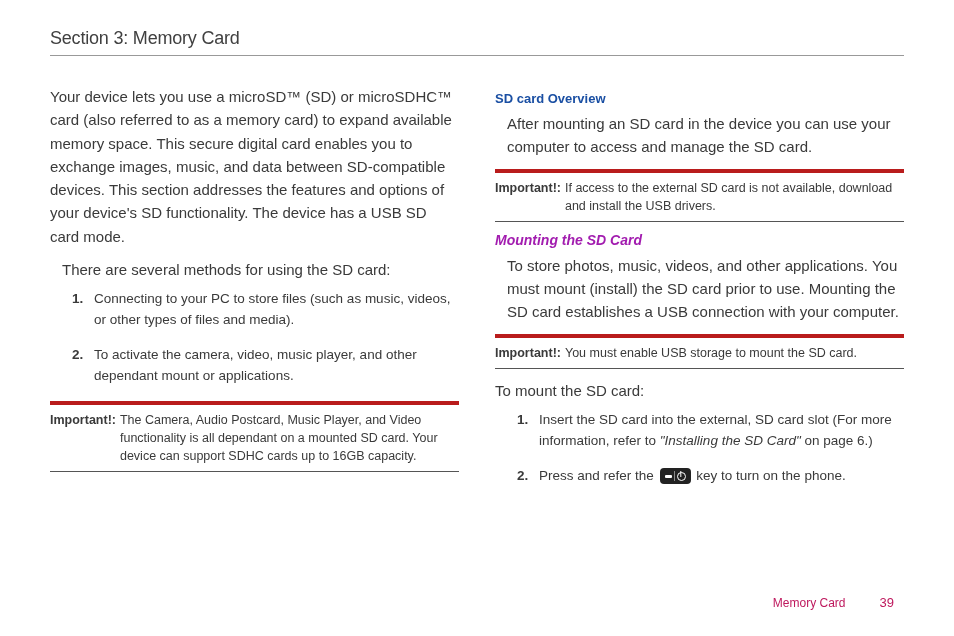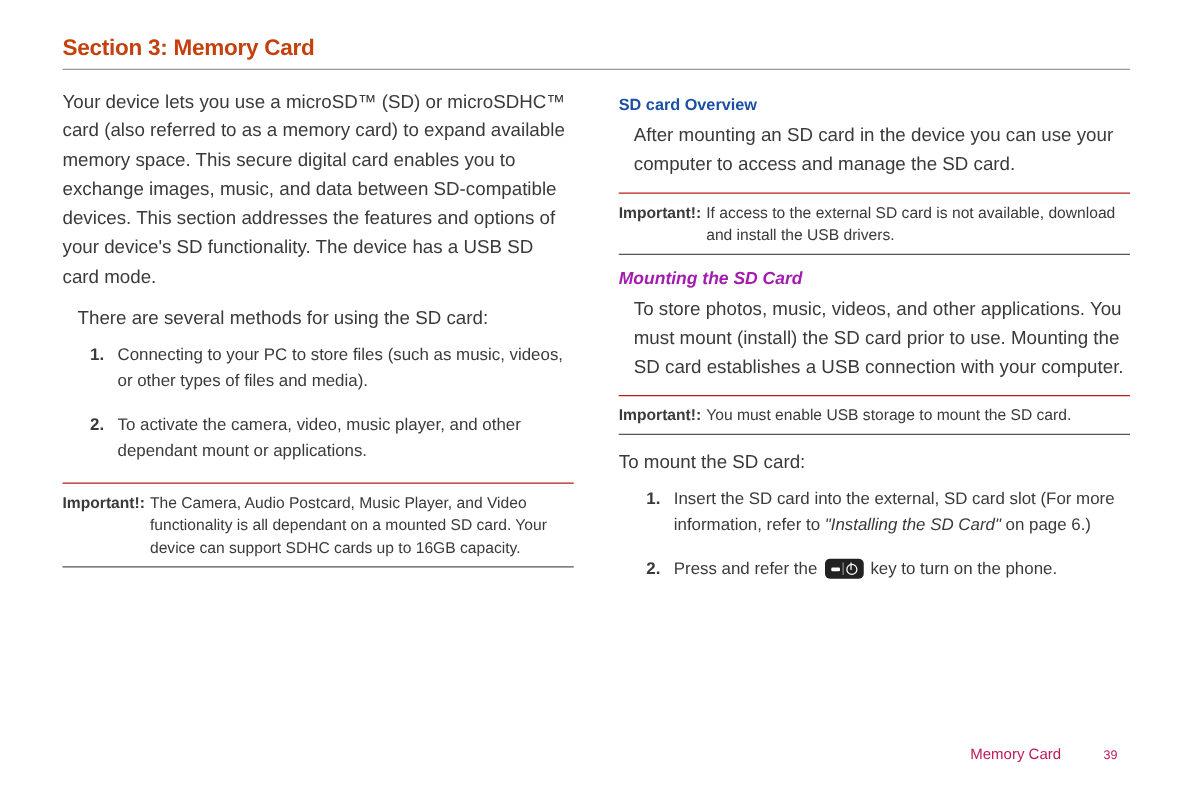--- a/index.html
+++ b/index.html
@@ -5,27 +5,27 @@
   * { box-sizing: border-box; margin: 0; padding: 0; }
   html, body { width: 954px; height: 636px; }
   body {
     font-family: Arial, Helvetica, sans-serif;
     background: #fff;
     color: #3a3a3a;
     padding: 28px 50px 20px 50px;
     position: relative;
   }
   .section-title {
-    color: #c2410c;
-    font-weight: bold;
+    color: #404040;
+    font-weight: normal;
     font-size: 18px;
     letter-spacing: -0.2px;
     padding-bottom: 6px;
     border-bottom: 1px solid #999;
-    margin-bottom: 14px;
+    margin-bottom: 29px;
     font-stretch: condensed;
   }
   .columns {
     display: flex;
     gap: 36px;
   }
   .col {
     flex: 1;
     min-width: 0;
   }
@@ -66,21 +66,21 @@
     font-size: 13.5px;
     line-height: 1.55;
     font-stretch: condensed;
   }
   ol.numlist li .num {
     position: absolute;
     left: 0;
     font-weight: bold;
   }
   .important-box {
-    border-top: 1px solid #b91c1c;
+    border-top: 4px solid #b91c1c;
     border-bottom: 1px solid #555;
     padding: 6px 0 6px 0;
     margin: 8px 0 10px 0;
     font-size: 12.5px;
     line-height: 1.45;
     display: flex;
     font-stretch: condensed;
   }
   .important-box .imp-label {
     font-weight: bold;
@@ -133,21 +133,21 @@
     position: absolute;
     bottom: 26px;
     right: 60px;
     font-size: 12px;
     color: #be185d;
     display: flex;
     align-items: baseline;
     gap: 34px;
     font-stretch: condensed;
   }
-  .footer .pnum { font-size: 10px; }
+  .footer .pnum { font-size: 13px; }
 </style>
 </head>
 <body>
 
 <div class="section-title">Section 3: Memory Card</div>
 
 <div class="columns">
 
   <div class="col">
     <p class="body-text para">Your device lets you use a microSD™ (SD) or microSDHC™ card (also referred to as a memory card) to expand available memory space. This secure digital card enables you to exchange images, music, and data between SD-compatible devices. This section addresses the features and options of your device's SD functionality. The device has a USB SD card mode.</p>

